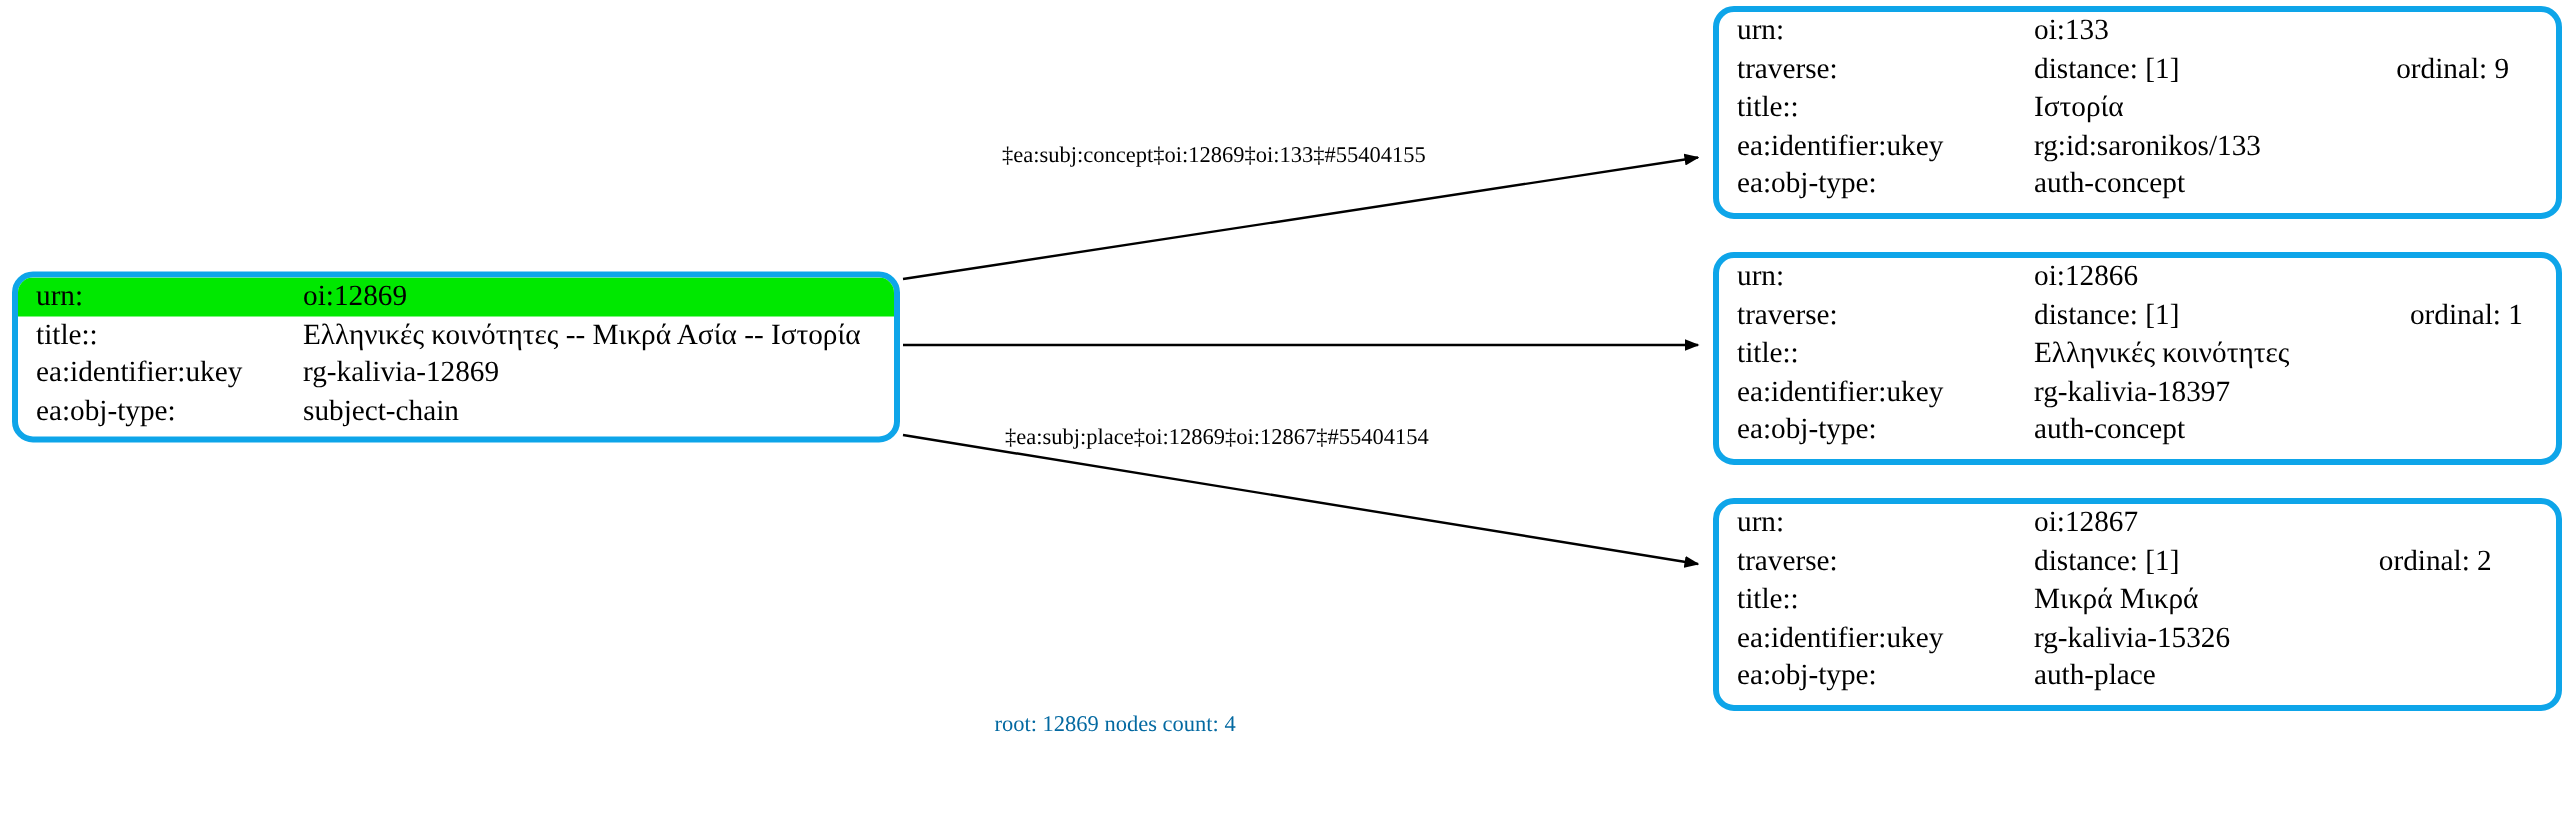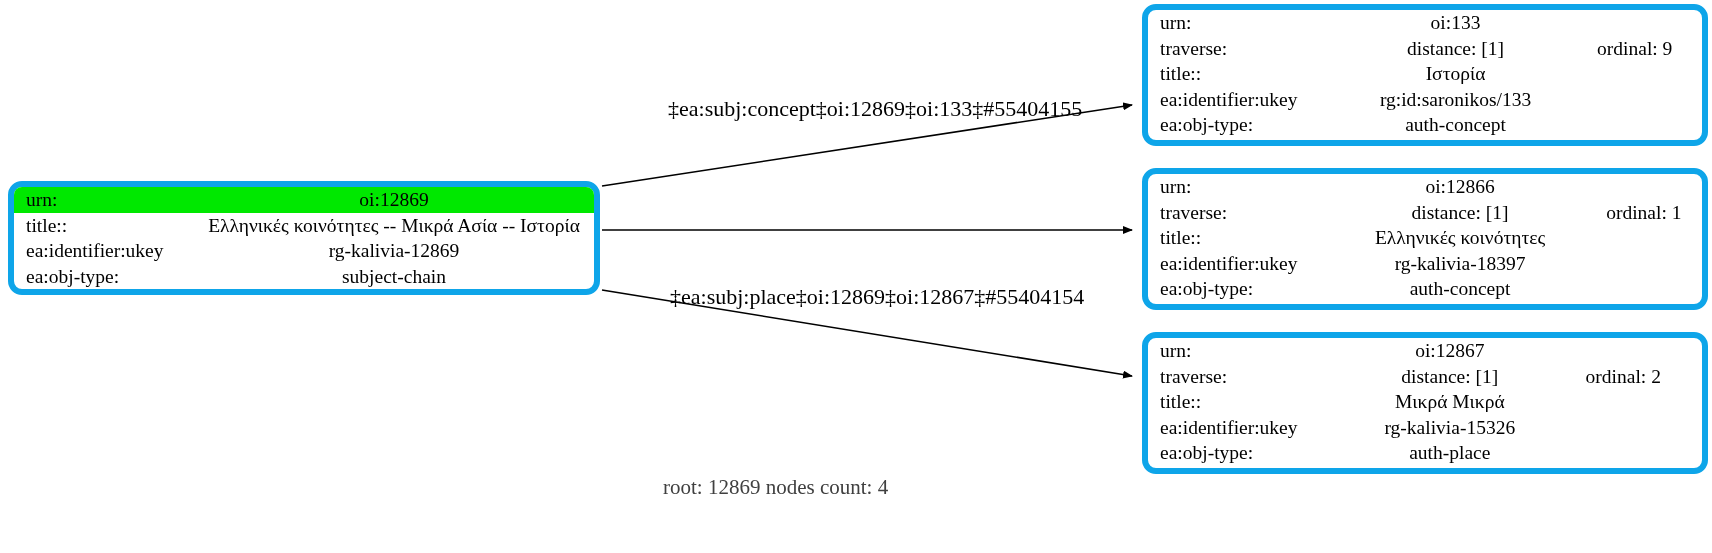--- a/index.html
+++ b/index.html
@@ -24,21 +24,21 @@
   svg#wires {
     position: absolute;
     left: 0; top: 0;
     width: 1712px;
     height: 553px;
     pointer-events: none;
   }
   .node {
     position: absolute;
     box-sizing: border-box;
-    border: 6px solid #0ea5e9;
+    border: 4px solid #0ea5e9;
     border-radius: 14px;
     background: #ffffff;
     overflow: hidden;
   }
   .node-table {
     border-collapse: collapse;
     width: 100%;
     font-size: 19.5px;
     line-height: 1.0;
   }
@@ -46,40 +46,39 @@
     padding: 3px 0 3px 0;
     vertical-align: top;
     white-space: nowrap;
   }
   .k {
     padding-left: 12px !important;
     padding-right: 8px !important;
   }
   .v {
     padding-right: 10px !important;
-    text-align: center;
   }
   .hl .k, .hl .v {
     background: #00e800;
   }
   .v2 {
     padding-left: 34px !important;
     white-space: nowrap;
   }
   .edge-label {
     position: absolute;
-    font-size: 22px;
+    font-size: 15px;
     white-space: nowrap;
     color: #000000;
   }
   .caption {
     position: absolute;
-    font-size: 21px;
-    white-space: nowrap;
-    color: #404040;
+    font-size: 15px;
+    white-space: nowrap;
+    color: #0369a1;
   }
   
   #node-root     { left: 8px;    top: 181px; width: 592px; height: 114px; }
   #node-oi133    { left: 1142px; top: 4px;   width: 566px; height: 142px; }
   #node-oi12866  { left: 1142px; top: 168px; width: 566px; height: 142px; }
   #node-oi12867  { left: 1142px; top: 332px; width: 566px; height: 142px; }
   #node-root .node-table { font-size: 19.5px; }
   #node-root .k { width: 170px; }
   .right-node .k { width: 190px; }
 </style>

